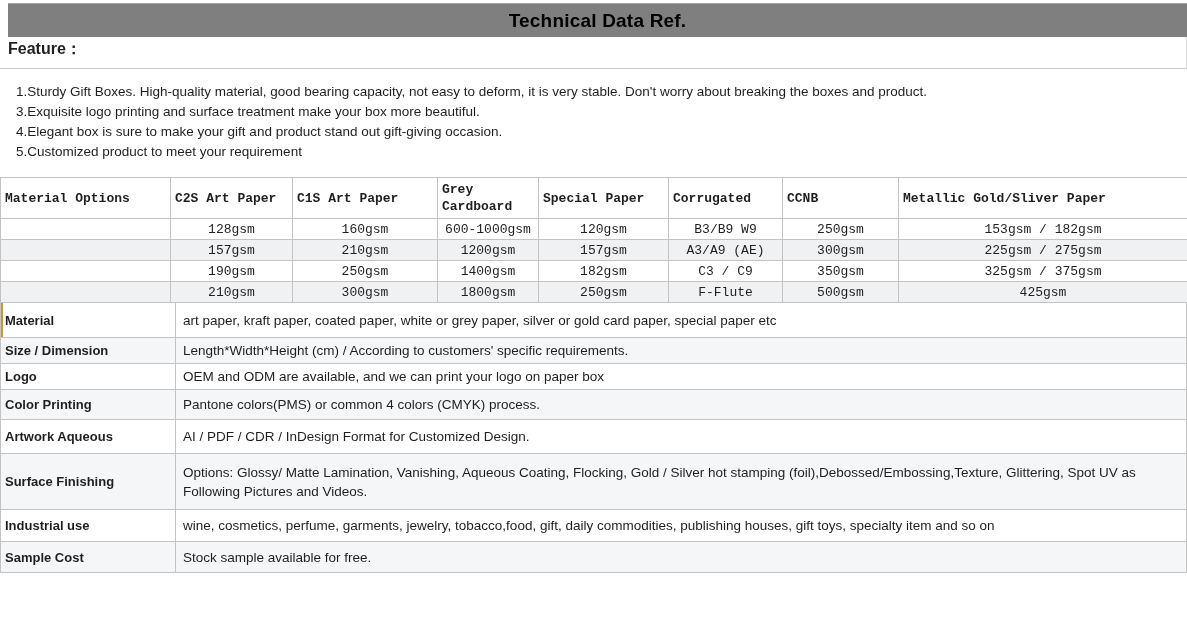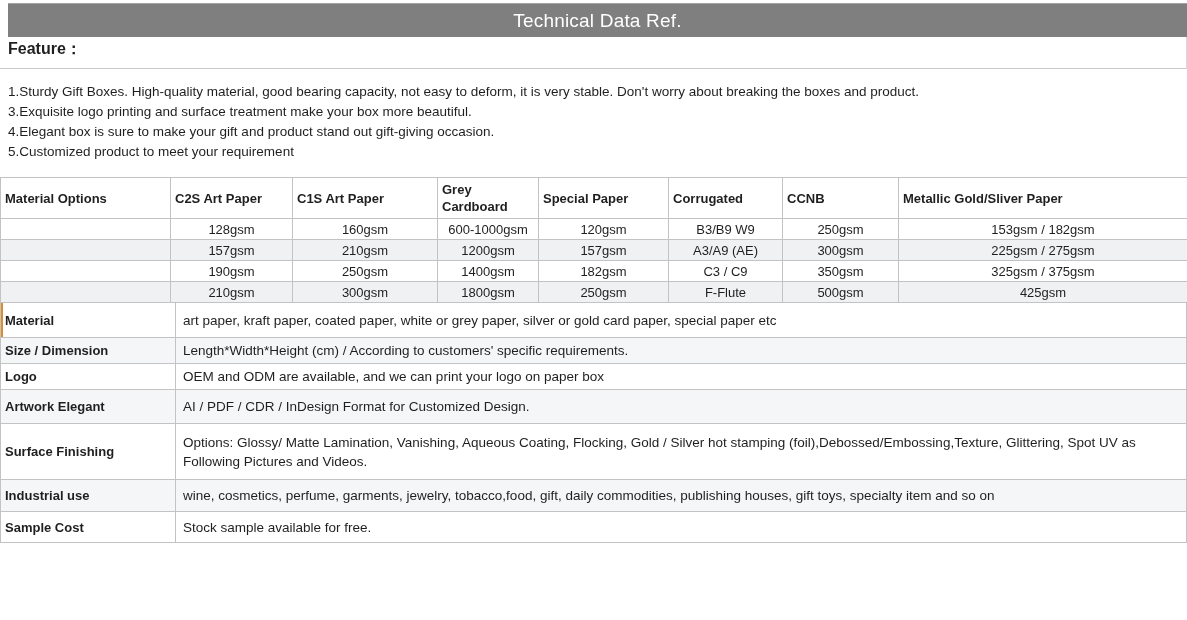--- a/index.html
+++ b/index.html
@@ -7,34 +7,34 @@
     width:1187px;height:620px;overflow:hidden;background:#ffffff;
     font-family:"Liberation Sans",sans-serif;color:#1f1f1f;
   }
   
   .title-bar{
     margin:3px 0 0 8px;height:33px;background:#7f7f7f;
     border-top:1px solid #a3a3a3;
     display:flex;align-items:center;justify-content:center;
   }
   .title-bar .title-text{
-    color:#ffffff;font-weight:normal;font-size:19px;letter-spacing:.2px;
+    color:#000000;font-weight:bold;font-size:19px;letter-spacing:.2px;
   }
   
   .feature-head{
     padding:2px 0 8px 8px;font-weight:bold;font-size:16px;
     border-bottom:1px solid #c9c9c9;border-right:1px solid #d9d9d9;
   }
   
   .features{
-    padding:13px 8px 12px 8px;font-size:13.5px;line-height:20px;
+    padding:13px 8px 12px 16px;font-size:13.5px;line-height:20px;
   }
   
   table{border-collapse:collapse;table-layout:fixed;width:1187px;}
-  .mat-table{font-size:13px;margin-top:3px;}
+  .mat-table{font-size:13px;margin-top:3px;font-family:Liberation Mono, monospace;}
   .mat-table th,.mat-table td{
     border:1px solid #c3c3c3;padding:1px 4px;text-align:left;
     vertical-align:middle;overflow:hidden;
   }
   .mat-table th{font-weight:bold;height:38px;white-space:normal;line-height:17px;}
   .mat-table td{height:18px;white-space:nowrap;text-align:center;}
   .mat-table tbody tr:nth-child(even) td{background:#eff1f2;}
   
   .spec-table{font-size:13.5px;margin-top:-1px;}
   .spec-table td{
@@ -137,22 +137,26 @@
     <td class="value">art paper, kraft paper, coated paper, white or grey paper, silver or gold card paper, special paper etc</td>
   </tr>
   <tr style="height:26px">
     <td class="label">Size / Dimension</td>
     <td class="value">Length*Width*Height (cm) / According to customers' specific requirements.</td>
   </tr>
   <tr style="height:24px">
     <td class="label">Logo</td>
     <td class="value">OEM and ODM are available, and we can print your logo on paper box</td>
   </tr>
+  <tr style="height:30px">
+    <td class="label">Color Printing</td>
+    <td class="value">Pantone colors(PMS) or common 4 colors (CMYK) process.</td>
+  </tr>
   <tr style="height:34px">
-    <td class="label">Artwork Elegant</td>
+    <td class="label">Artwork Aqueous</td>
     <td class="value">AI / PDF / CDR / InDesign Format for Customized Design.</td>
   </tr>
   <tr style="height:56px">
     <td class="label">Surface Finishing</td>
     <td class="value">Options: Glossy/ Matte Lamination, Vanishing, Aqueous Coating, Flocking, Gold / Silver hot stamping (foil),Debossed/Embossing,Texture, Glittering, Spot UV as Following Pictures and Videos.</td>
   </tr>
   <tr style="height:32px">
     <td class="label">Industrial use</td>
     <td class="value">wine, cosmetics, perfume, garments, jewelry, tobacco,food, gift, daily commodities, publishing houses, gift toys, specialty item and so on</td>
   </tr>

